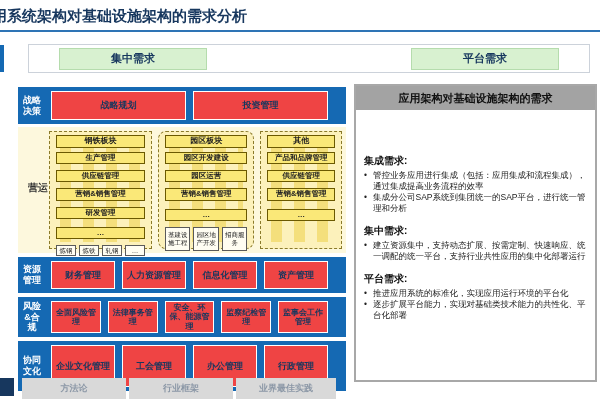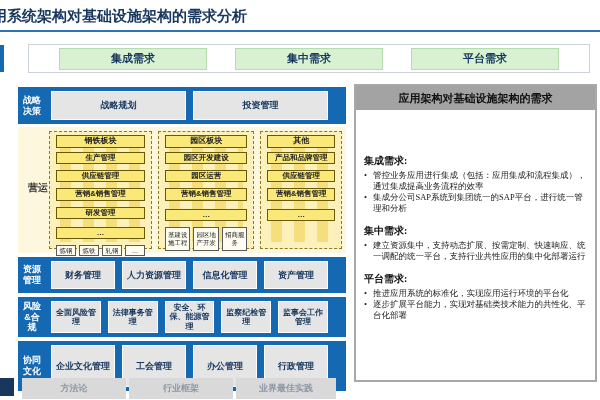--- a/index.html
+++ b/index.html
@@ -22,61 +22,61 @@
     display:flex;align-items:center;justify-content:space-between;padding:0 30px;}
   .gbtn{width:146px;height:20px;background:#d8f1d0;border:1px solid #b5dcad;
     color:#17375E;font-size:11px;font-weight:bold;
     display:flex;align-items:center;justify-content:center;cursor:pointer;}
 
   
   .band{position:absolute;left:18px;width:328px;background:#1569b3;
     display:flex;align-items:center;gap:7px;padding:4px 18px 4px 2px;box-sizing:border-box;}
   .rlabel{width:24px;flex:none;color:#fff;font-weight:bold;font-size:9px;
     text-align:center;line-height:1.2;}
-  .cell{flex:1;background:#e5e5e5;border:1px solid #ffffff;color:#17375E;
+  .cell{flex:1;background:#ef4444;border:1px solid #ffffff;color:#17375E;
     font-weight:bold;font-size:9px;text-align:center;line-height:1.15;
     display:flex;align-items:center;justify-content:center;padding:2px 1px;box-sizing:border-box;
     align-self:stretch;}
   .band.small-font .cell{font-size:8px;}
   #band-strategy{top:87px;height:37px;}
   #band-resource{top:257px;height:36px;}
   #band-risk{top:297px;height:40px;}
   #band-culture{top:341px;height:50px;}
 
   
   .ops{position:absolute;left:18px;top:127px;width:328px;height:126px;background:#fdf8dd;}
   .ops .rlabel-dark{position:absolute;left:2px;top:54px;width:28px;color:#333;
     font-weight:bold;font-size:10px;text-align:right;}
   .ops-cols{position:absolute;left:31px;top:4px;right:4px;bottom:4px;display:flex;gap:6px;}
   .op-col{border:1px dashed #8a7a2a;background:#fcf1bb;position:relative;
     padding:3px 6px 4px 6px;box-sizing:border-box;display:flex;flex-direction:column;}
   .op-col::before{content:"";position:absolute;left:10px;right:10px;top:16px;bottom:6px;
     background:repeating-linear-gradient(90deg,#f4df7c 0 11px,rgba(0,0,0,0) 11px 23px);}
   .op-col.c1{flex:1.08;}
-  .op-col.c2{flex:1.0;}
+  .op-col.c2{flex:1.0;border-radius:8px;}
   .op-col.c3{flex:0.82;}
   .op-head{position:relative;font-size:8px;font-weight:bold;color:#222;text-align:center;
     background:#fae878;border:1px solid #6b5900;padding:1px 0;margin-bottom:4px;line-height:1.1;}
   .op-bar{position:relative;background:#fae878;border:1px solid #6b5900;
     font-size:7.5px;font-weight:bold;color:#222;text-align:center;line-height:1.1;
     padding:1px 0;margin-bottom:6px;}
   .op-bar.ellip{margin-top:2px;}
   .foot-row{position:relative;display:flex;gap:3px;margin-top:auto;}
   .small-box{flex:1;background:#fffdf2;border:1px solid #5a5a5a;font-size:6.5px;
     color:#222;text-align:center;padding:1px 0;line-height:1.1;}
   .tall-box{flex:1;background:#fffdf2;border:1px solid #5a5a5a;font-size:6.5px;
     color:#222;text-align:center;line-height:1.2;display:flex;align-items:center;
     justify-content:center;padding:1px;min-height:24px;box-sizing:border-box;}
 
   
   .panel{position:absolute;left:354px;top:84px;width:243px;height:298px;
     border:2px solid #a8a8a8;background:#fff;box-sizing:border-box;}
   .panel-header{height:24px;background:#a3a3a3;display:flex;align-items:center;
     justify-content:center;font-weight:bold;font-size:11px;color:#111;}
-  .panel-body{padding:44px 8px 4px 8px;font-family:Liberation Serif, serif;}
+  .panel-body{padding:44px 8px 4px 8px;}
   .sec{margin-bottom:10px;}
   .sec-h{font-weight:bold;font-size:10px;color:#111;margin-bottom:2px;}
   .bullet{display:flex;font-size:8.5px;color:#222;line-height:1.3;}
   .bullet .dot{width:9px;flex:none;text-align:left;}
 
   
   .tab-navy{position:absolute;left:0;top:378px;width:14px;height:18px;background:#17375E;}
   .tabs{position:absolute;left:22px;top:378px;display:flex;gap:3px;}
   .tab{background:#d9d9d9;color:#8b97a6;font-size:9px;font-weight:bold;
     padding:4px 0;width:104px;text-align:center;cursor:pointer;}
@@ -85,21 +85,20 @@
 </head>
 <body>
 
 <div class="title-wrap">
   <span class="title-clip">用</span><span>系统架构对基础设施架构的需求分析</span>
 </div>
 <div class="underline"></div>
 <div class="left-sliver"></div>
 
 <div class="btn-row">
-  <div class="gbtn">集成需求</div>
   <div class="gbtn">集中需求</div>
   <div class="gbtn">平台需求</div>
 </div>
 
 <div class="band" id="band-strategy">
   <div class="rlabel">战略决策</div>
   <div class="cell">战略规划</div>
   <div class="cell">投资管理</div>
 </div>
 

